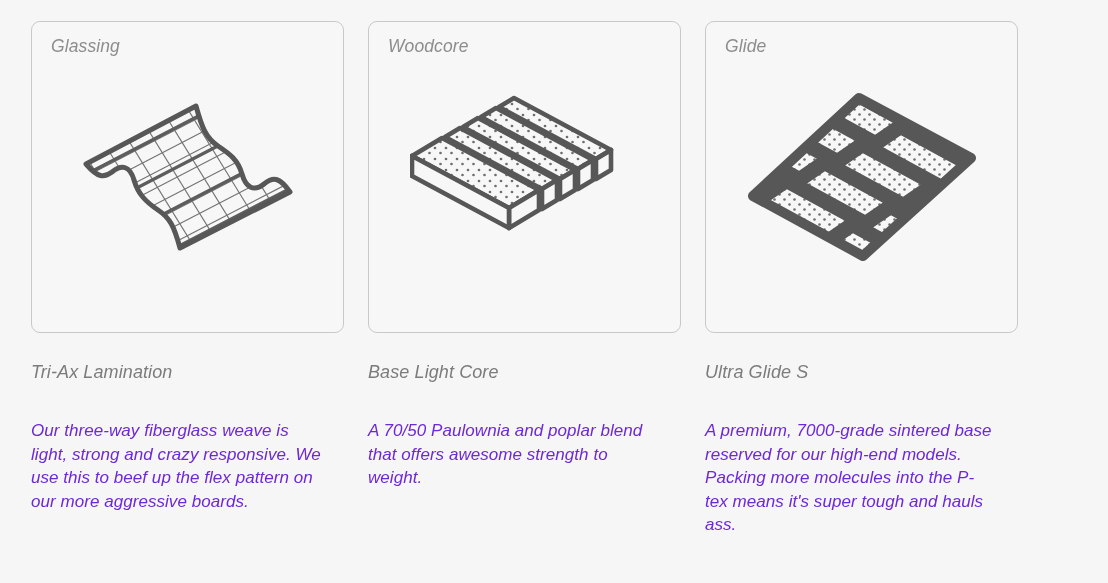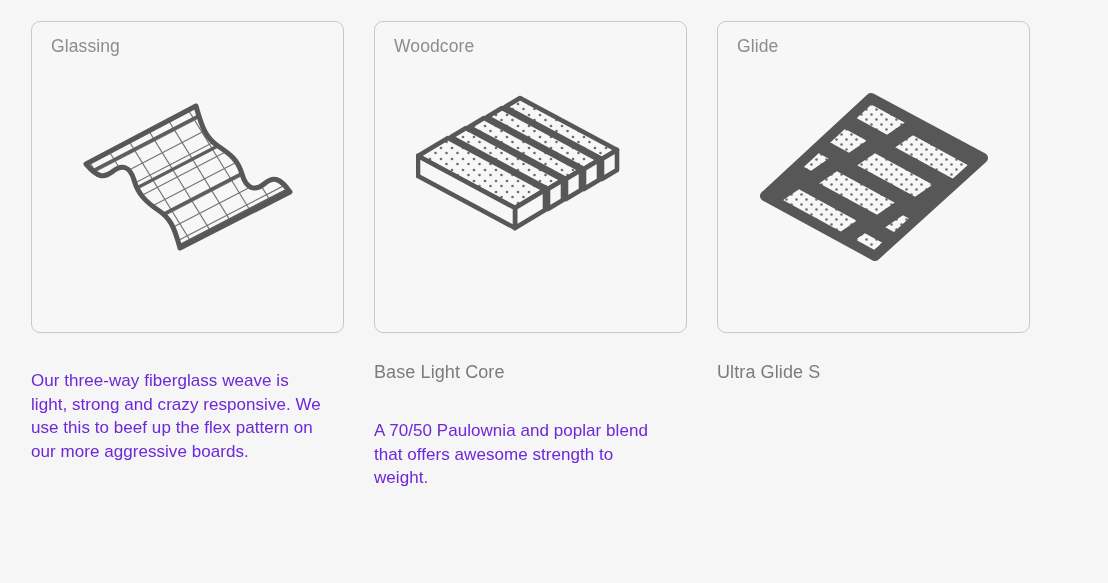--- a/index.html
+++ b/index.html
@@ -22,21 +22,22 @@
     height: 583px;
     box-sizing: border-box;
   }
 
   .grid {
     position: absolute;
     left: 31px;
     top: 21px;
     width: 1059px;
     display: flex;
-    gap: 30px;
+    gap: 24px;
+    font-style: italic;
   }
 
   .column {
     width: 313px;
     display: flex;
     flex-direction: column;
   }
 
   
   .card {
@@ -160,20 +161,21 @@
             </g>
 
             <path d="M128 14 L18 72 C30 86 36 86 44 80 C54 72 62 74 66 88
                      C70 102 78 110 90 118 C102 126 106 134 112 156
                      L222 100 C212 86 206 84 196 92 C186 100 178 96 174 82
                      C170 68 162 62 150 54 C138 46 134 36 128 14 Z" fill="none" stroke="#575757" stroke-width="5" stroke-linejoin="round"></path>
           </svg>
         </div>
       </div>
 
+      <div class="col-heading">Tri-Ax Lamination</div>
       <div class="col-body">Our three-way fiberglass weave is light, strong and crazy responsive. We use this to beef up the flex pattern on our more aggressive boards.</div>
     </div>
 
     <div class="column">
 
       <div class="card">
         <div class="card-title">Woodcore</div>
 
         <div class="card-art">
           <svg width="230" height="175" viewBox="0 0 230 175" aria-hidden="true">
@@ -250,16 +252,17 @@
               <polyline points="94,-6 160,30 122,56 188,92 150,118 216,154"></polyline>
               <polyline points="132,-24 198,12 160,38 226,74 188,100 254,136"></polyline>
             </g>
 
             <path d="M112 6 L224 66 L116 164 L6 104 Z" fill="none" stroke="#575757" stroke-width="10" stroke-linejoin="round"></path>
           </svg>
         </div>
       </div>
 
       <div class="col-heading">Ultra Glide S</div>
+      <div class="col-body">A premium, 7000-grade sintered base reserved for our high-end models. Packing more molecules into the P-tex means it's super tough and hauls ass.</div>
     </div>
 
   </div>
 </div>
 
 </body></html>

